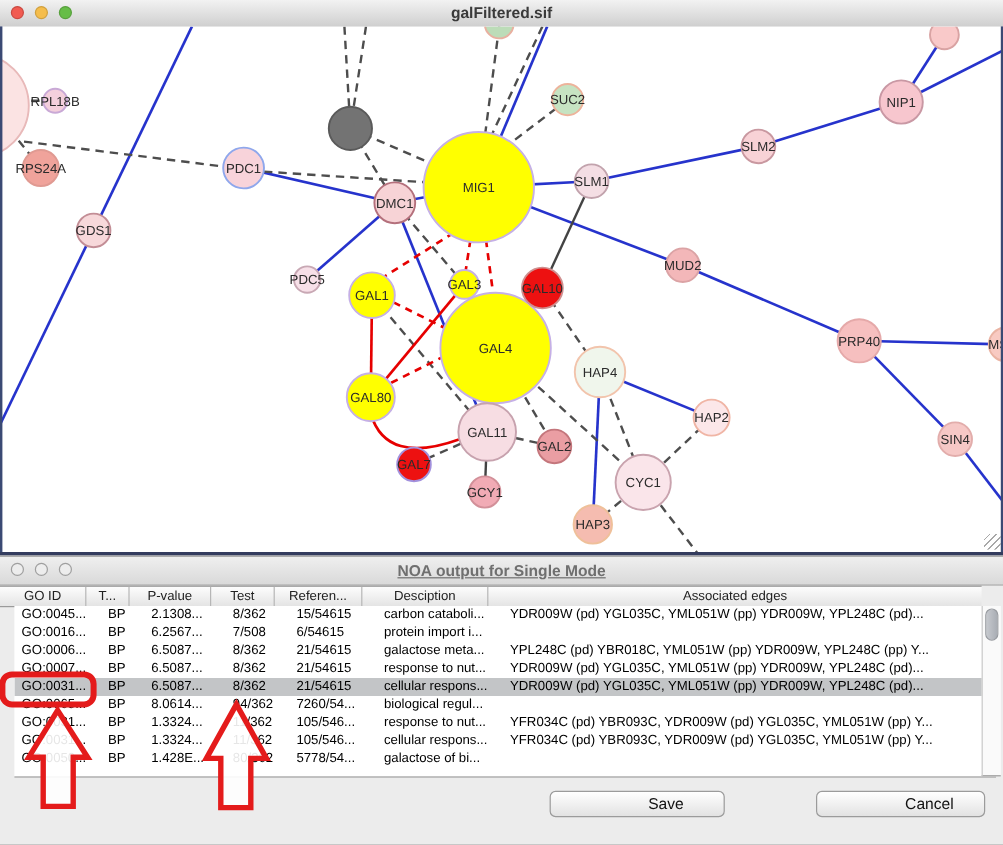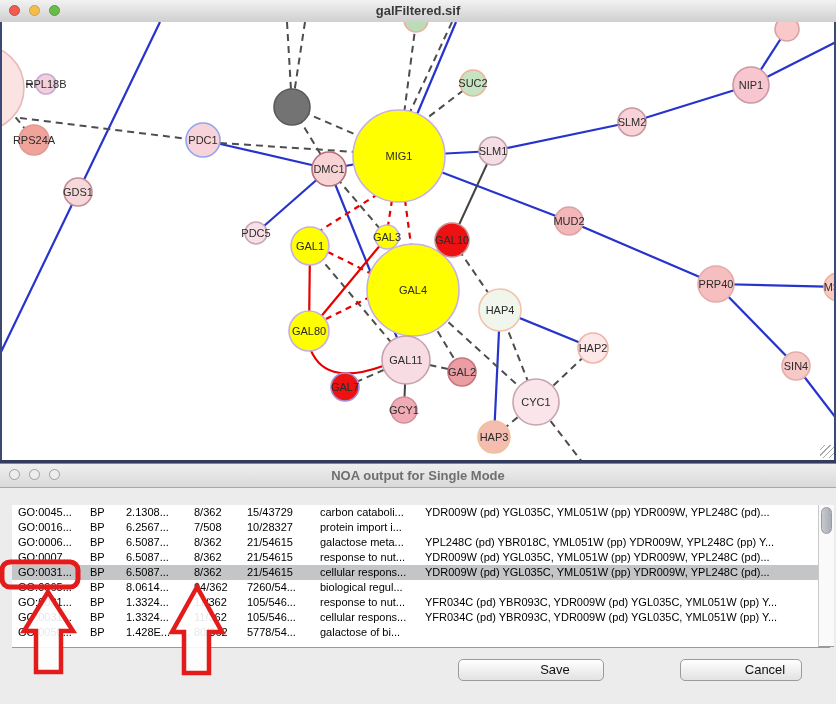--- a/index.html
+++ b/index.html
@@ -26,21 +26,21 @@
   .edge-r{stroke:#e60000;stroke-width:2.2;fill:none;}
   .edge-rd{stroke:#e60000;stroke-width:2.2;stroke-dasharray:6 5;fill:none;}
   .nlabel{font-family:"Liberation Sans",sans-serif;font-size:11px;fill:#2b2b2b;
     text-anchor:middle;}
   
   .divider{position:absolute;left:0;top:460px;width:836px;height:3px;background:#333c5e;}
   
   .win2{position:absolute;left:0;top:463px;width:836px;height:241px;background:#ececec;
     border-top:1px solid #858585;box-sizing:border-box;}
   .win2 .titlebar{height:23px;background:linear-gradient(#efefef,#d9d9d9);border-bottom:1px solid #a8a8a8;}
-  .win2 .titlebar .title{height:23px;line-height:23px;color:#6f6f6f;}
+  .win2 .titlebar .title{height:23px;line-height:23px;color:#6f6f6f;text-decoration:underline;}
   .thead{position:absolute;left:0;top:24px;width:818px;height:16px;display:grid;
     grid-template-columns:72px 36px 68px 53px 73px 105px 1fr;
     background:linear-gradient(#fdfdfd,#e4e4e4);
     border-top:1px solid #9a9a9a;border-bottom:1px solid #9a9a9a;}
   .thcell{font-size:11px;color:#222;text-align:center;line-height:16px;overflow:hidden;
     white-space:nowrap;border-right:1px solid #b6b6b6;}
   .thcell:last-child{border-right:none;}
   .tbody{position:absolute;left:12px;top:41px;width:818px;height:142px;background:#fff;
     border-bottom:1px solid #9a9a9a;overflow:hidden;}
   .trow{display:grid;grid-template-columns:72px 36px 68px 53px 73px 105px 1fr;height:15px;}
@@ -257,36 +257,45 @@
 
   <div class="divider"></div>
 
   <div class="win2">
     <div class="titlebar">
       <span class="tl gray" style="left:9px;top:5px;"></span>
       <span class="tl gray" style="left:29px;top:5px;"></span>
       <span class="tl gray" style="left:49px;top:5px;"></span>
       <div class="title">NOA output for Single Mode</div>
     </div>
+    <div class="thead" id="thead">
+        <div class="thcell">GO ID</div>
+        <div class="thcell">T...</div>
+        <div class="thcell">P-value</div>
+        <div class="thcell">Test</div>
+        <div class="thcell">Referen...</div>
+        <div class="thcell">Desciption</div>
+        <div class="thcell">Associated edges</div>
+      </div>
     <div class="tbody" id="tbody">
         <div class="trow">
           <div class="tcell">GO:0045...</div>
           <div class="tcell">BP</div>
           <div class="tcell">2.1308...</div>
           <div class="tcell">8/362</div>
-          <div class="tcell">15/43729</div>
+          <div class="tcell">15/54615</div>
           <div class="tcell">carbon cataboli...</div>
           <div class="tcell">YDR009W (pd) YGL035C, YML051W (pp) YDR009W, YPL248C (pd)...</div>
         </div>
         <div class="trow">
           <div class="tcell">GO:0016...</div>
           <div class="tcell">BP</div>
           <div class="tcell">6.2567...</div>
           <div class="tcell">7/508</div>
-          <div class="tcell">10/28327</div>
+          <div class="tcell">6/54615</div>
           <div class="tcell">protein import i...</div>
         </div>
         <div class="trow">
           <div class="tcell">GO:0006...</div>
           <div class="tcell">BP</div>
           <div class="tcell">6.5087...</div>
           <div class="tcell">8/362</div>
           <div class="tcell">21/54615</div>
           <div class="tcell">galactose meta...</div>
           <div class="tcell">YPL248C (pd) YBR018C, YML051W (pp) YDR009W, YPL248C (pp) Y...</div>
@@ -341,21 +350,21 @@
           <div class="tcell">1.428E...</div>
           <div class="tcell">80/362</div>
           <div class="tcell">5778/54...</div>
           <div class="tcell">galactose of bi...</div>
         </div>
       </div>
     <div class="scrollbar">
       <div class="thumb"></div>
     </div>
     <div class="btn" style="left:458px;width:146px;">Save</div>
-    <div class="btn" style="left:680px;width:122px;">Cancel</div>
+    <div class="btn" style="left:680px;width:141px;">Cancel</div>
   </div>
 
   <svg id="overlay">
     <rect class="anno" x="2" y="562" width="76" height="25" rx="8"></rect>
     <polygon class="anno-arrow" points="48,592 24,631 36,631 36,672 61,672 61,631 73,631"></polygon>
     <polygon class="anno-arrow" points="197,587 172,632 184,632 184,673 209,673 209,632 222,632"></polygon>
   </svg>
 </div>
 
 </body></html>

